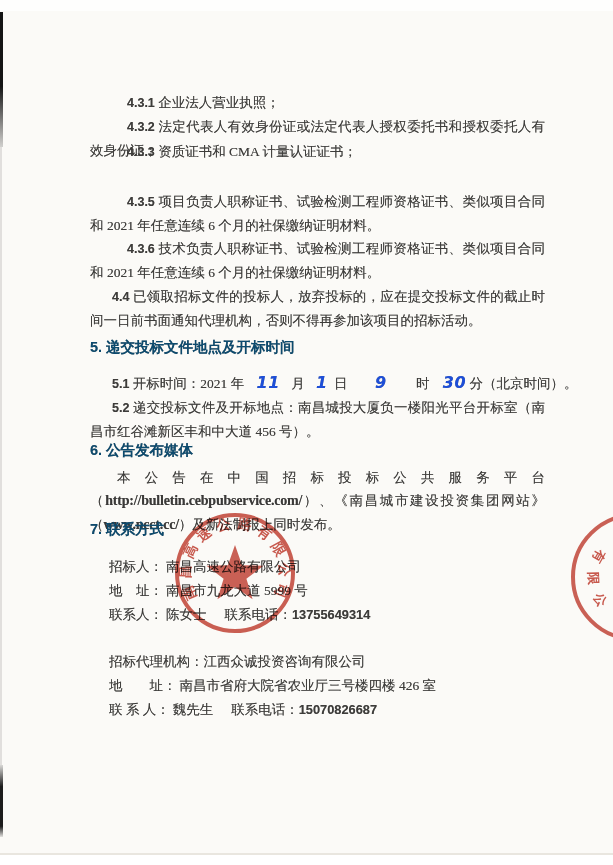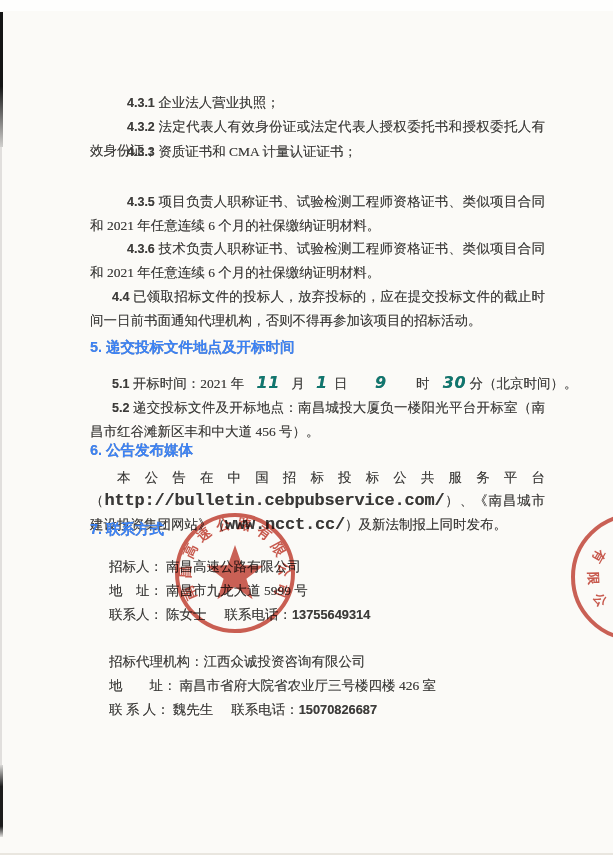--- a/index.html
+++ b/index.html
@@ -15,28 +15,28 @@
     font-size:13.5px;line-height:23.5px;text-align:justify;
     text-shadow:0 0 .6px rgba(61,60,58,.55);
   }
   .indent-clause{text-indent:37px;}
   .indent-item{text-indent:22px;}
   .indent-body{text-indent:27px;}
   .num{font-family:"Liberation Sans","DejaVu Sans",sans-serif;font-weight:bold;font-size:12.5px;}
   .heading{
     position:absolute;left:90px;width:455px;
     font-family:"Liberation Sans","DejaVu Sans",sans-serif;
-    font-weight:bold;font-size:14.5px;color:#3b82f6;
+    font-weight:bold;font-size:14.5px;color:#0c4a6e;
     text-shadow:0 0 .6px rgba(53,52,50,.5);white-space:nowrap;
   }
-  .latin{font-family:Liberation Mono, monospace;font-size:17px;letter-spacing:-.2px;font-weight:bold;color:#3a3938;}
+  .latin{font-family:Liberation Serif, serif;font-size:14px;letter-spacing:-.2px;font-weight:bold;color:#3a3938;}
   .nowrap{white-space:nowrap;text-align:left;}
   .hand{
     font-family:"DejaVu Sans",sans-serif;font-style:italic;font-weight:bold;
-    font-size:16px;color:#0f766e;letter-spacing:.5px;
+    font-size:16px;color:#1d4ed8;letter-spacing:.5px;
   }
   .row{position:absolute;left:109px;font-size:13.5px;line-height:22px;white-space:nowrap;
        text-shadow:0 0 .6px rgba(61,60,58,.55);}
   .row .val{margin-left:3px;}
   .phone{font-family:"Liberation Sans","DejaVu Sans",sans-serif;font-weight:bold;font-size:12.8px;}
   .phone-label{margin-left:18px;}
   .stamp{position:absolute;mix-blend-mode:multiply;opacity:.88;}
   .edge-top{position:absolute;left:0;top:12px;width:3px;height:135px;
     background:linear-gradient(#141414,#141414 55%,rgba(20,20,20,.18));}
   .edge-mid{position:absolute;left:0;top:147px;width:2px;height:618px;background:rgba(95,90,84,.16);}

